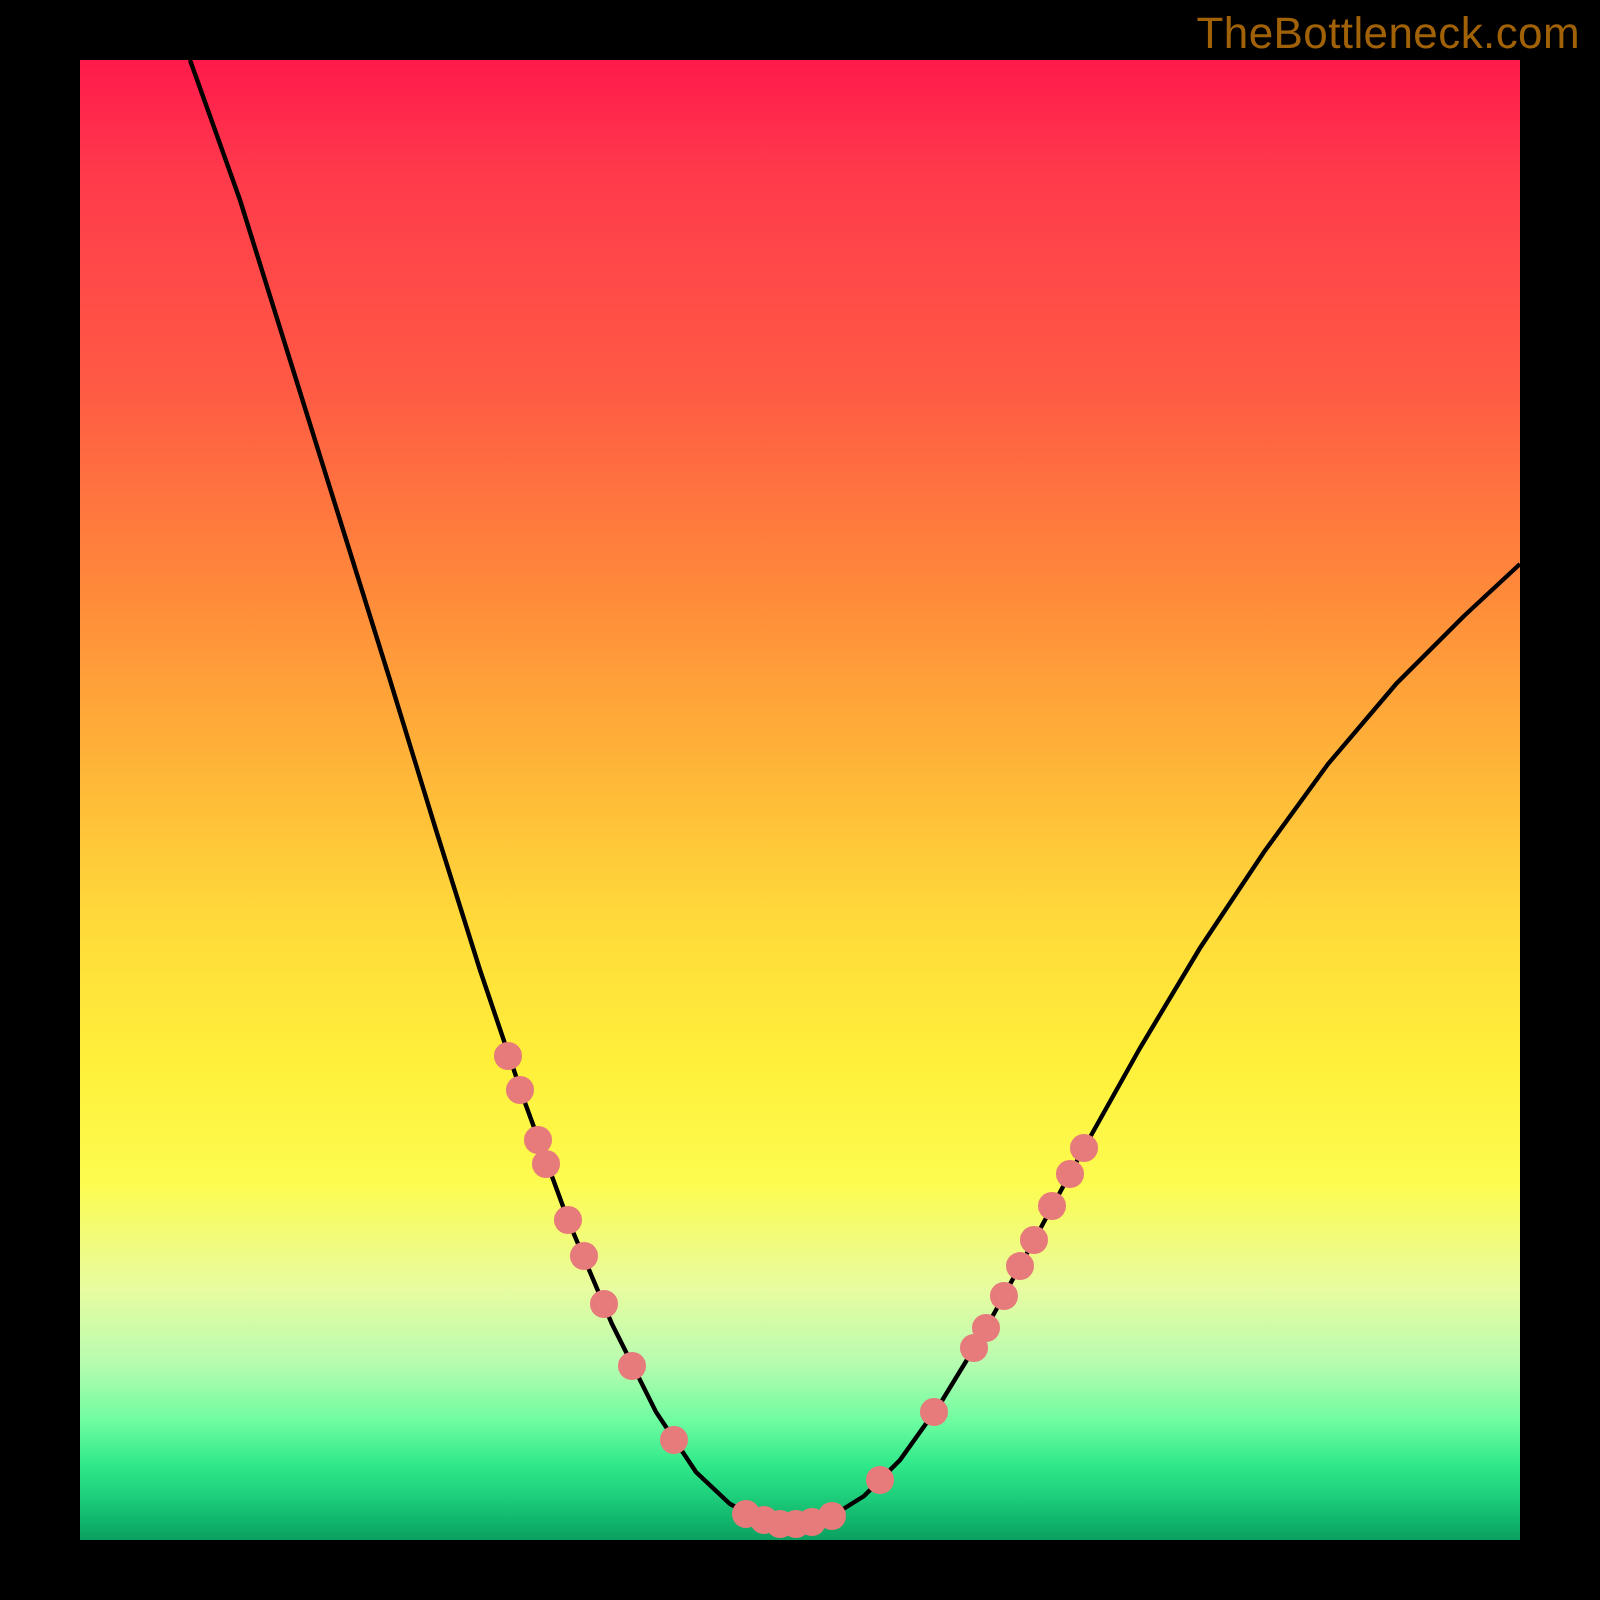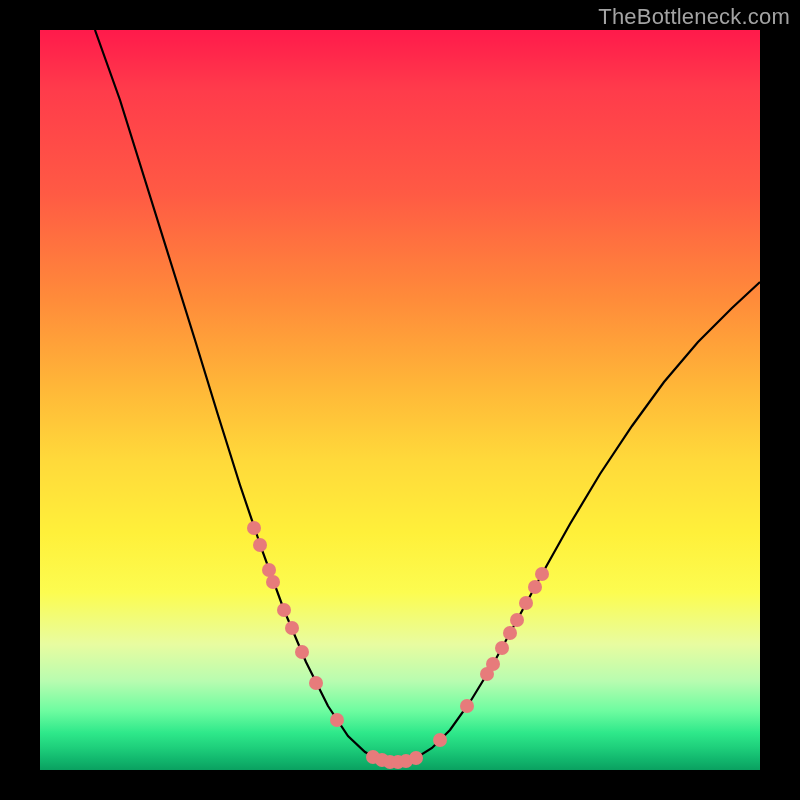--- a/index.html
+++ b/index.html
@@ -14,21 +14,21 @@
   .frame {
     position: relative;
     width: 800px;
     height: 800px;
     background: #000;
   }
   .watermark {
     position: absolute;
     top: 4px;
     right: 10px;
-    color: #a3a3a3;
+    color: #a16207;
     font-size: 22px;
     font-weight: 500;
     letter-spacing: 0.2px;
   }
   .plot-area {
     position: absolute;
     left: 40px;
     top: 30px;
     width: 720px;
     height: 740px;

